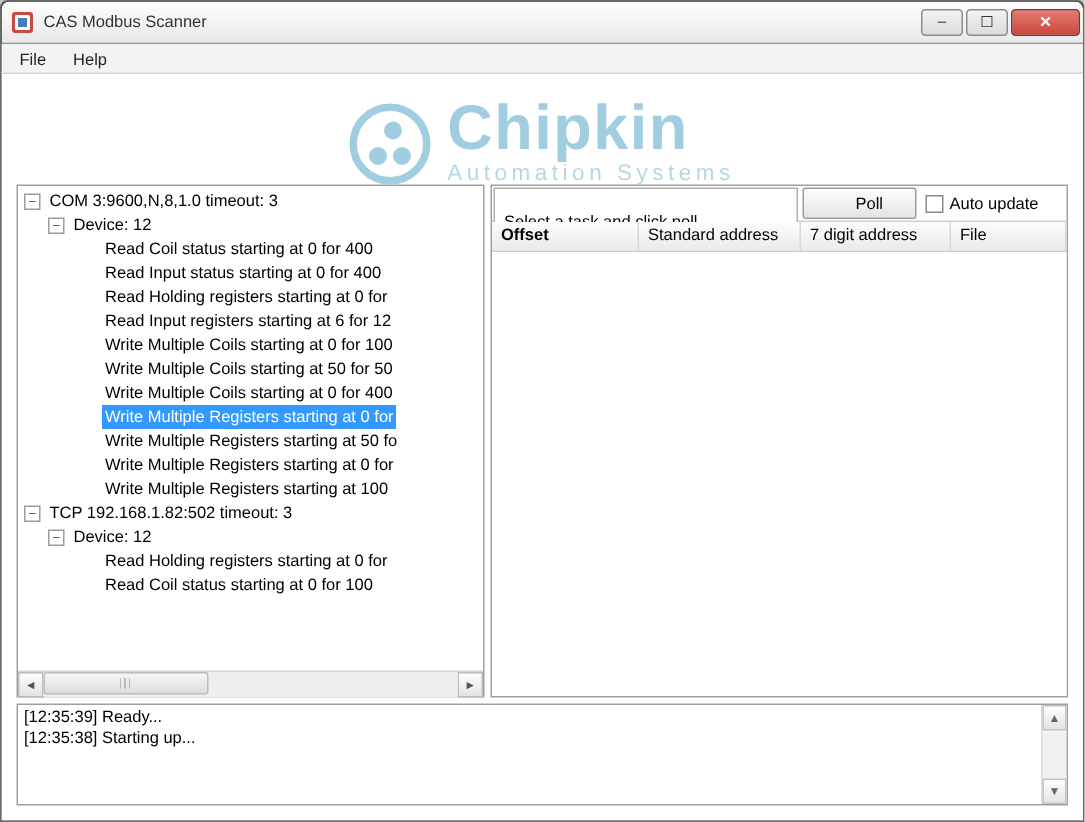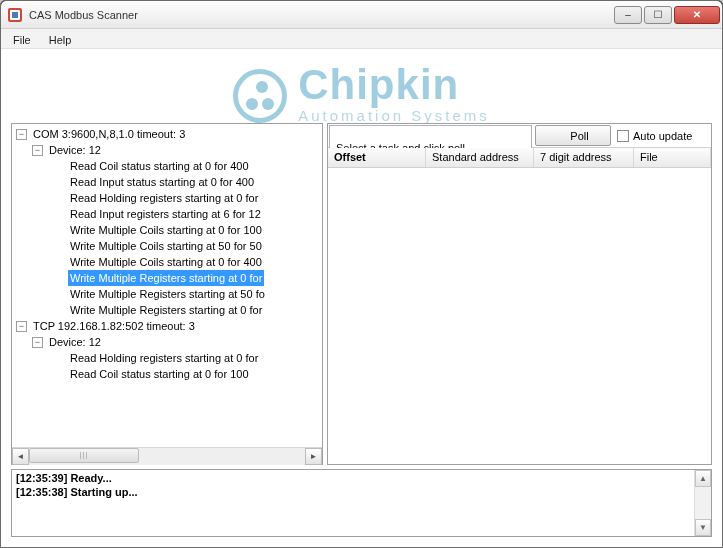--- a/index.html
+++ b/index.html
@@ -41,21 +41,21 @@
 .toprow { height:24px; display:flex; align-items:stretch; border-bottom:1px solid #cfcfcf; }
 .taskbox { flex:1; border:1px solid #b0b0b0; margin:1px; padding:16px 6px; background:#fff; display:flex; }
 .pollbtn { width:76px; margin:1px 2px; background:linear-gradient(#fdfdfd,#e4e4e4); border:1px solid #9c9c9c; border-radius:2px; display:flex; align-items:center; justify-content:center;padding-left:13px; }
 .autowrap { width:98px; display:flex; align-items:center; gap:4px; padding:0 4px; }
 .chk { width:12px; height:12px; border:1px solid #8a8a8a; background:#fff; flex:none; }
 .colhdr { height:20px; display:flex; background:linear-gradient(#fcfcfc,#eaeaea); border-bottom:1px solid #d0d0d0; }
 .colhdr div { border-right:1px solid #d8d8d8; padding:3px 6px; }
 .colhdr .c1 { width:98px;font-weight:bold; } .colhdr .c2 { width:108px; } .colhdr .c3 { width:100px; } .colhdr .c4 { flex:1; }
 .gridbody { flex:1; background:#fff; }
 .logpanel { height:68px; border:1px solid #9f9f9f; background:#fff; margin-top:4px; position:relative; padding:2px 4px; overflow:hidden; }
-.logpanel .line { white-space:nowrap; height:14px;font-weight:bold; }
+.logpanel .line { white-space:nowrap; height:14px; }
 .logpanel .vsb { position:absolute; right:0; top:0; bottom:0; width:17px; background:#f1f1f1; border-left:1px solid #dcdcdc; display:flex; flex-direction:column; }
 .logpanel .vsb .a { height:17px; background:linear-gradient(#fdfdfd,#e4e4e4); border:1px solid #c4c4c4; display:flex; align-items:center; justify-content:center; font-size:8px; color:#666; }
 .logpanel .vsb .tk { flex:1; }
 </style>
 </head>
 <body>
 
 <div class="window">
   <div class="titlebar">
     <span class="icon">
@@ -123,20 +123,23 @@
             </div>
             <div class="tree-row indent3 selected">
               <span class="tree-label">Write Multiple Registers starting at 0 for</span>
             </div>
             <div class="tree-row indent3">
               <span class="tree-label">Write Multiple Registers starting at 50 fo</span>
             </div>
             <div class="tree-row indent3">
               <span class="tree-label">Write Multiple Registers starting at 0 for</span>
             </div>
+            <div class="tree-row indent3">
+              <span class="tree-label">Write Multiple Registers starting at 100</span>
+            </div>
             <div class="tree-row ">
               <span class="exp">−</span>
               <span class="tree-label">TCP 192.168.1.82:502 timeout: 3</span>
             </div>
             <div class="tree-row indent1">
               <span class="exp">−</span>
               <span class="tree-label">Device: 12</span>
             </div>
             <div class="tree-row indent3">
               <span class="tree-label">Read Holding registers starting at 0 for</span>

